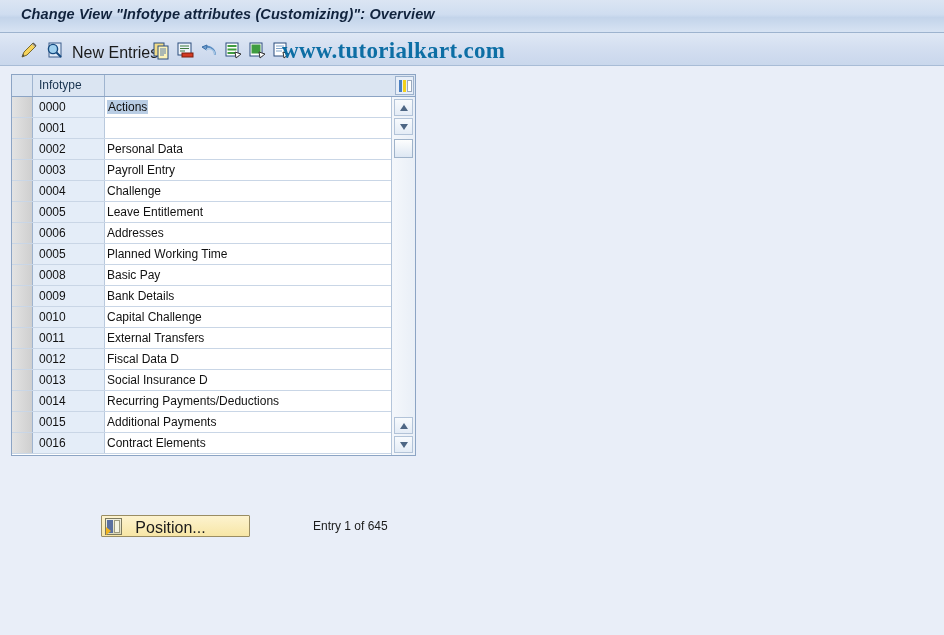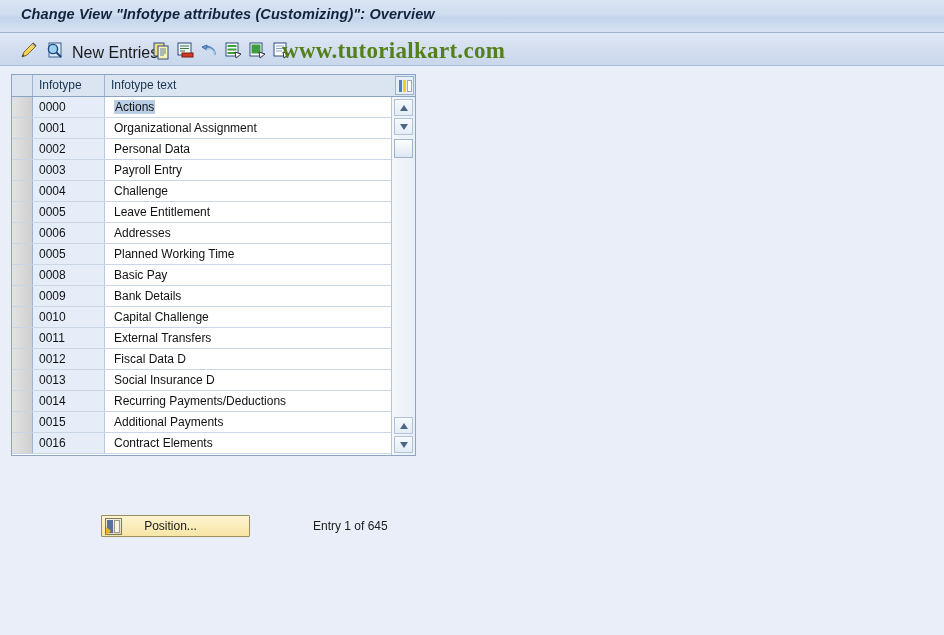--- a/index.html
+++ b/index.html
@@ -33,21 +33,21 @@
     box-sizing:border-box;
   }
   .tb-icon{position:absolute;top:41px;width:19px;height:19px;cursor:pointer;}
   .tb-label{
     position:absolute;top:44px;font-size:16px;color:#1b1b1b;white-space:nowrap;cursor:pointer;
   }
   .watermark{
     position:absolute;left:282px;top:38px;
     font-family:"Liberation Serif", serif;
     font-size:23px;font-weight:bold;
-    color:#4d7c0f;
+    color:#0369a1;
     white-space:nowrap;
     letter-spacing:0.3px;
     opacity:.95;
   }
   
   .grid{
     position:absolute;left:11px;top:74px;width:405px;height:382px;
     border:1px solid #8ca4c4;
     background:#ffffff;
     box-sizing:border-box;
@@ -88,21 +88,21 @@
     border-right:1px solid #9fb4cf;
     box-sizing:border-box;cursor:pointer;
   }
   .cell0{
     position:absolute;left:21px;top:0;width:72px;height:20px;line-height:20px;
     background:#e4edf8;border-right:1px solid #b9c9dd;
     padding-left:6px;box-sizing:border-box;font-size:12px;color:#111;white-space:nowrap;
   }
   .cell1{
     position:absolute;left:93px;top:0;width:243px;height:20px;line-height:20px;
-    background:#ffffff;padding-left:9px;box-sizing:border-box;
+    background:#ffffff;padding-left:2px;box-sizing:border-box;
     font-size:12px;color:#111;white-space:nowrap;overflow:hidden;
   }
   .cell1 span.hl{background:#b9cde4;padding:0 1px;}
   
   .vsb{
     position:absolute;right:0;top:22px;width:24px;bottom:0;
     background:linear-gradient(to right,#f4f7fb,#e9eff7);
     border-left:1px solid #b4c5da;box-sizing:border-box;
   }
   .sbtn{
@@ -120,21 +120,21 @@
   }
   
   .posbtn{
     position:absolute;left:101px;top:515px;width:149px;height:22px;
     background:linear-gradient(to bottom,#fdf3cf,#f7e6a6);
     border:1px solid #9a8d63;box-sizing:border-box;cursor:pointer;
     border-radius:1px;
   }
   .posbtn .plabel{
     position:absolute;left:0;right:10px;top:3px;text-align:center;
-    font-size:12px;color:#1b1b1b;white-space:nowrap;
+    font-size:16px;color:#1b1b1b;white-space:nowrap;
   }
   .posicon{
     position:absolute;left:3px;top:2px;width:17px;height:17px;
     background:linear-gradient(to bottom,#f0efe0,#ddd9b8);
     border:1px solid #7d7a5f;box-sizing:border-box;
   }
   .posicon .pl{position:absolute;left:1px;top:1px;width:6px;height:13px;background:#5a6fa0;}
   .posicon .pr{position:absolute;left:8px;top:1px;width:6px;height:13px;background:#f5f3e2;border:1px solid #9d9a80;box-sizing:border-box;}
   .posicon .pa{position:absolute;left:0px;bottom:-1px;width:0;height:0;border-left:5px solid #f0b41f;border-top:4px solid transparent;border-bottom:4px solid transparent;}
   .entrytext{
@@ -218,37 +218,35 @@
     <path d="M11 11 L17 13 L12 17 Z" fill="#ffffff" stroke="#333" stroke-width="1"></path>
   </svg>
 </div>
 
 <div class="watermark">www.tutorialkart.com</div>
 
 <div class="grid">
   <div class="grid-head">
     <div class="hcell sel"></div>
     <div class="hcell c0">Infotype</div>
-    <div class="hcell c1">Infotype text</div>
     <div class="colcfg">
       <i class="b1"></i>
         <i class="b2"></i>
         <i class="b3"></i>
     </div>
   </div>
   <div class="rows" id="rows">
       <div class="row">
         <div class="cellsel"></div>
         <div class="cell0">0000</div>
         <div class="cell1"><span class="hl">Actions</span></div>
       </div>
       <div class="row">
         <div class="cellsel"></div>
         <div class="cell0">0001</div>
-        <div class="cell1">Organizational Assignment</div>
       </div>
       <div class="row">
         <div class="cellsel"></div>
         <div class="cell0">0002</div>
         <div class="cell1">Personal Data</div>
       </div>
       <div class="row">
         <div class="cellsel"></div>
         <div class="cell0">0003</div>
         <div class="cell1">Payroll Entry</div>

